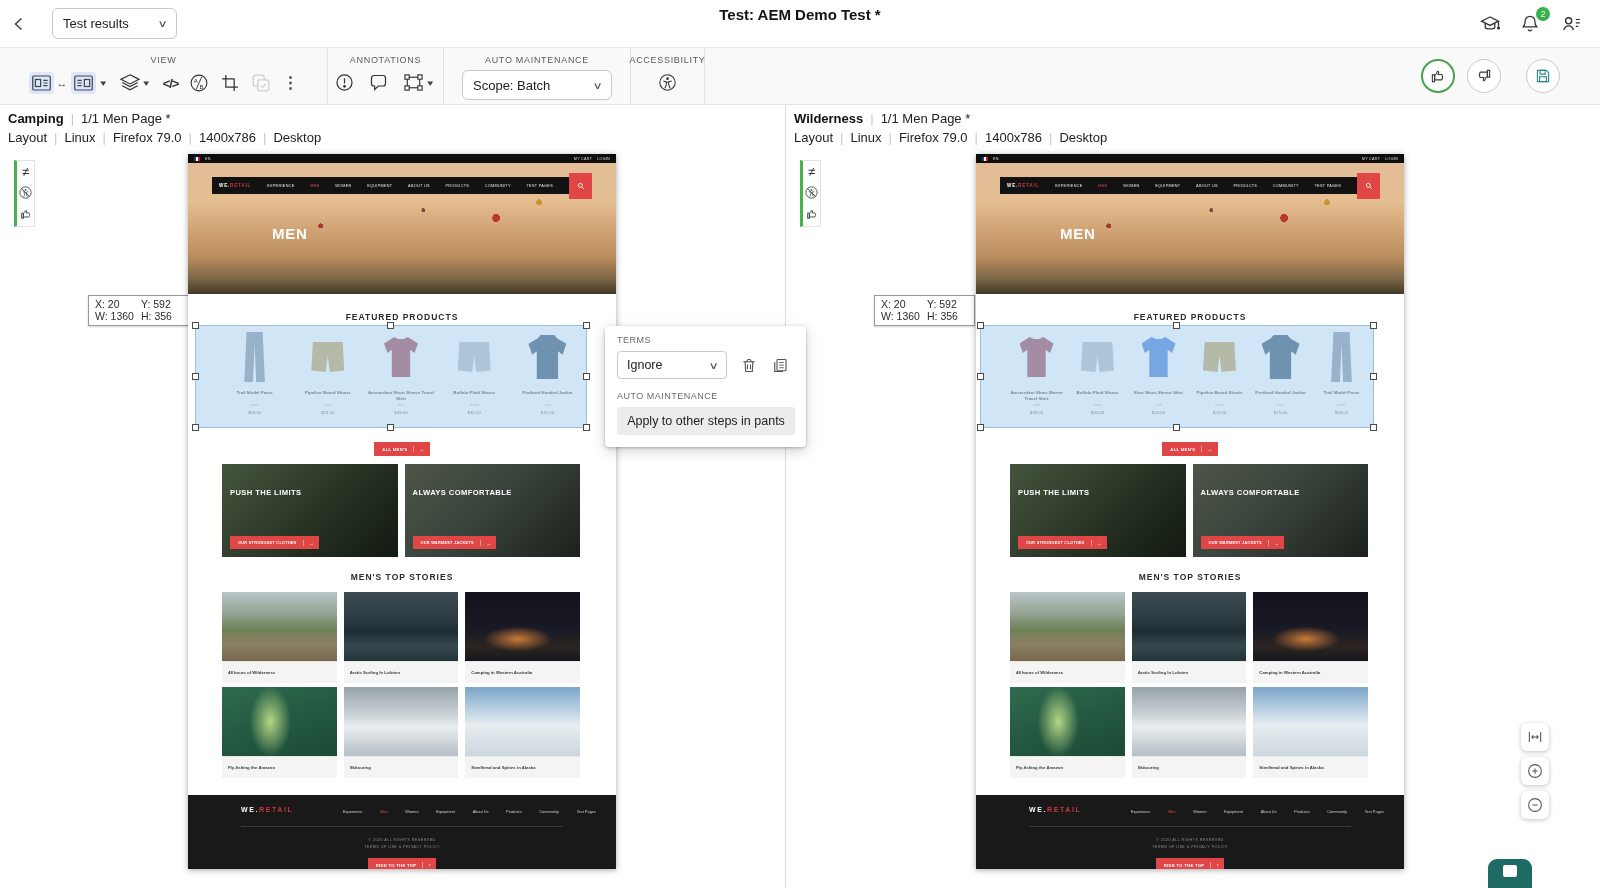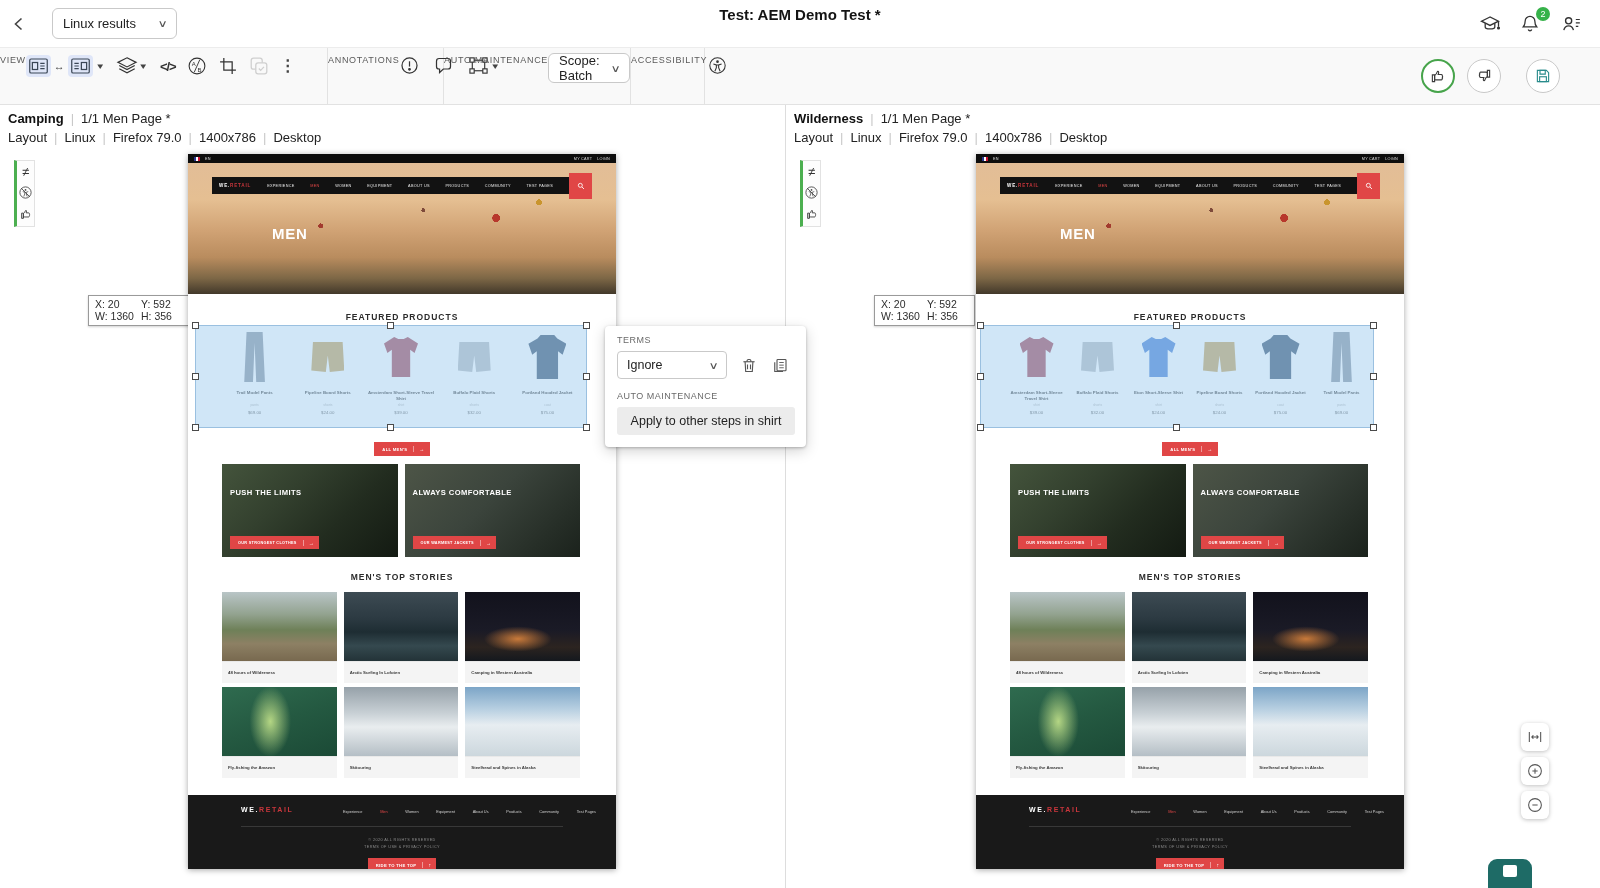--- a/index.html
+++ b/index.html
@@ -15,21 +15,21 @@
 .header-center{position:absolute;left:400px;right:400px;top:6px;text-align:center}
 .header-title{font-size:15px;font-weight:bold;color:#141414}
 .header-sub{margin-top:4px;font-size:12px;color:#cf4742}
 .header-sub span+span::before{content:"|";color:#c9c9c9;margin:0 7px;font-weight:normal}
 .header-icons{position:absolute;right:16px;top:12px;display:flex;align-items:flex-start;gap:17px}
 .hicon{position:relative;width:24px;height:24px;cursor:pointer}
 .badge{position:absolute;top:-5px;right:-7px;min-width:14px;height:14px;border-radius:7px;background:#36b24a;color:#fff;font-size:9px;display:flex;align-items:center;justify-content:center;padding:0 3px}
 
 
 .toolbar{position:absolute;top:47px;left:0;right:0;height:58px;background:#f9f9f9;border-top:1px solid #ececec;border-bottom:1px solid #e2e2e2;display:flex;align-items:stretch}
-.tb-section{border-right:1px solid #e2e2e2;display:flex;flex-direction:row;align-items:flex-start;padding-top:7px}
+.tb-section{border-right:1px solid #e2e2e2;display:flex;flex-direction:column;align-items:center;padding-top:7px}
 .tb-label{font-size:9px;color:#5a5a5a;letter-spacing:.7px;margin-bottom:7px;white-space:nowrap}
 .tb-icons{display:flex;align-items:center}
 .tbtn{display:flex;align-items:center;justify-content:center;cursor:pointer;color:#333}
 .sec-view{width:328px}.sec-hd{width:127px}.sec-ann{width:116px}.sec-am{width:187px}.sec-acc{width:74px}
 .view-pair{display:flex;align-items:center;gap:2px}
 .view-pair .vp{background:#dfe6f8;border-radius:4px;padding:2px}
 .arrow-lr{font-size:11px;color:#444;margin:0 1px}
 .small-caret{font-size:9px;color:#444;margin:0 4px 0 3px;transform:scaleX(1.3)}
 .code-icon{font-size:13px;color:#333;letter-spacing:-1px;font-weight:bold}
 .kebab{font-size:16px;color:#444;letter-spacing:0;line-height:1;font-weight:bold}
@@ -127,21 +127,21 @@
 </head>
 <body>
 
 <div class="top-header">
   <div class="back-btn">
     <svg width="14" height="14" viewBox="0 0 14 14" fill="none" stroke="#444" stroke-width="1.6">
         <path d="M9.5 1.5 3.5 7l6 5.5"></path>
       </svg>
   </div>
   <div class="results-select">
-    <span>Linux results</span>
+    <span>Test results</span>
     <span class="caret">∨</span>
   </div>
   <div class="header-center">
     <div class="header-title">Test: AEM Demo Test *</div>
   </div>
   <div class="header-icons">
     <div class="hicon">
       <svg width="24" height="24" viewBox="0 0 24 24" fill="none" stroke="#333" stroke-width="1.3">
           <path d="M12 5 3.5 9.2 12 13.4l8.5-4.2z"></path>
           <path d="M7.2 11.3v3.6c0 1.1 2.1 2 4.8 2s4.8-.9 4.8-2v-3.6"></path>
@@ -741,21 +741,21 @@
       </span>
       <span class="icon-btn">
         <svg width="18" height="19" viewBox="0 0 24 24" fill="none" stroke="#555" stroke-width="1.5">
             <rect x="8" y="4" width="12" height="15" rx="1"></rect>
             <path d="M11 8h6M11 11.5h6M11 15h6" stroke-width="1.2"></path>
             <path d="M5 7.5V20h11"></path>
           </svg>
       </span>
     </div>
     <div class="popup-label popup-label2">AUTO MAINTENANCE</div>
-    <button class="apply-btn">Apply to other steps in shirt</button>
+    <button class="apply-btn">Apply to other steps in pants</button>
   </div>
 
   <div class="zoom-controls">
     <div class="float-btn">
       <svg width="16" height="16" viewBox="0 0 24 24" fill="none" stroke="#555" stroke-width="1.6">
           <path d="M3.5 4.5v15M20.5 4.5v15"></path>
           <path d="M7 12h10M7 12l2.6-2.6M7 12l2.6 2.6M17 12l-2.6-2.6M17 12l-2.6 2.6"></path>
         </svg>
     </div>
     <div class="float-btn">

